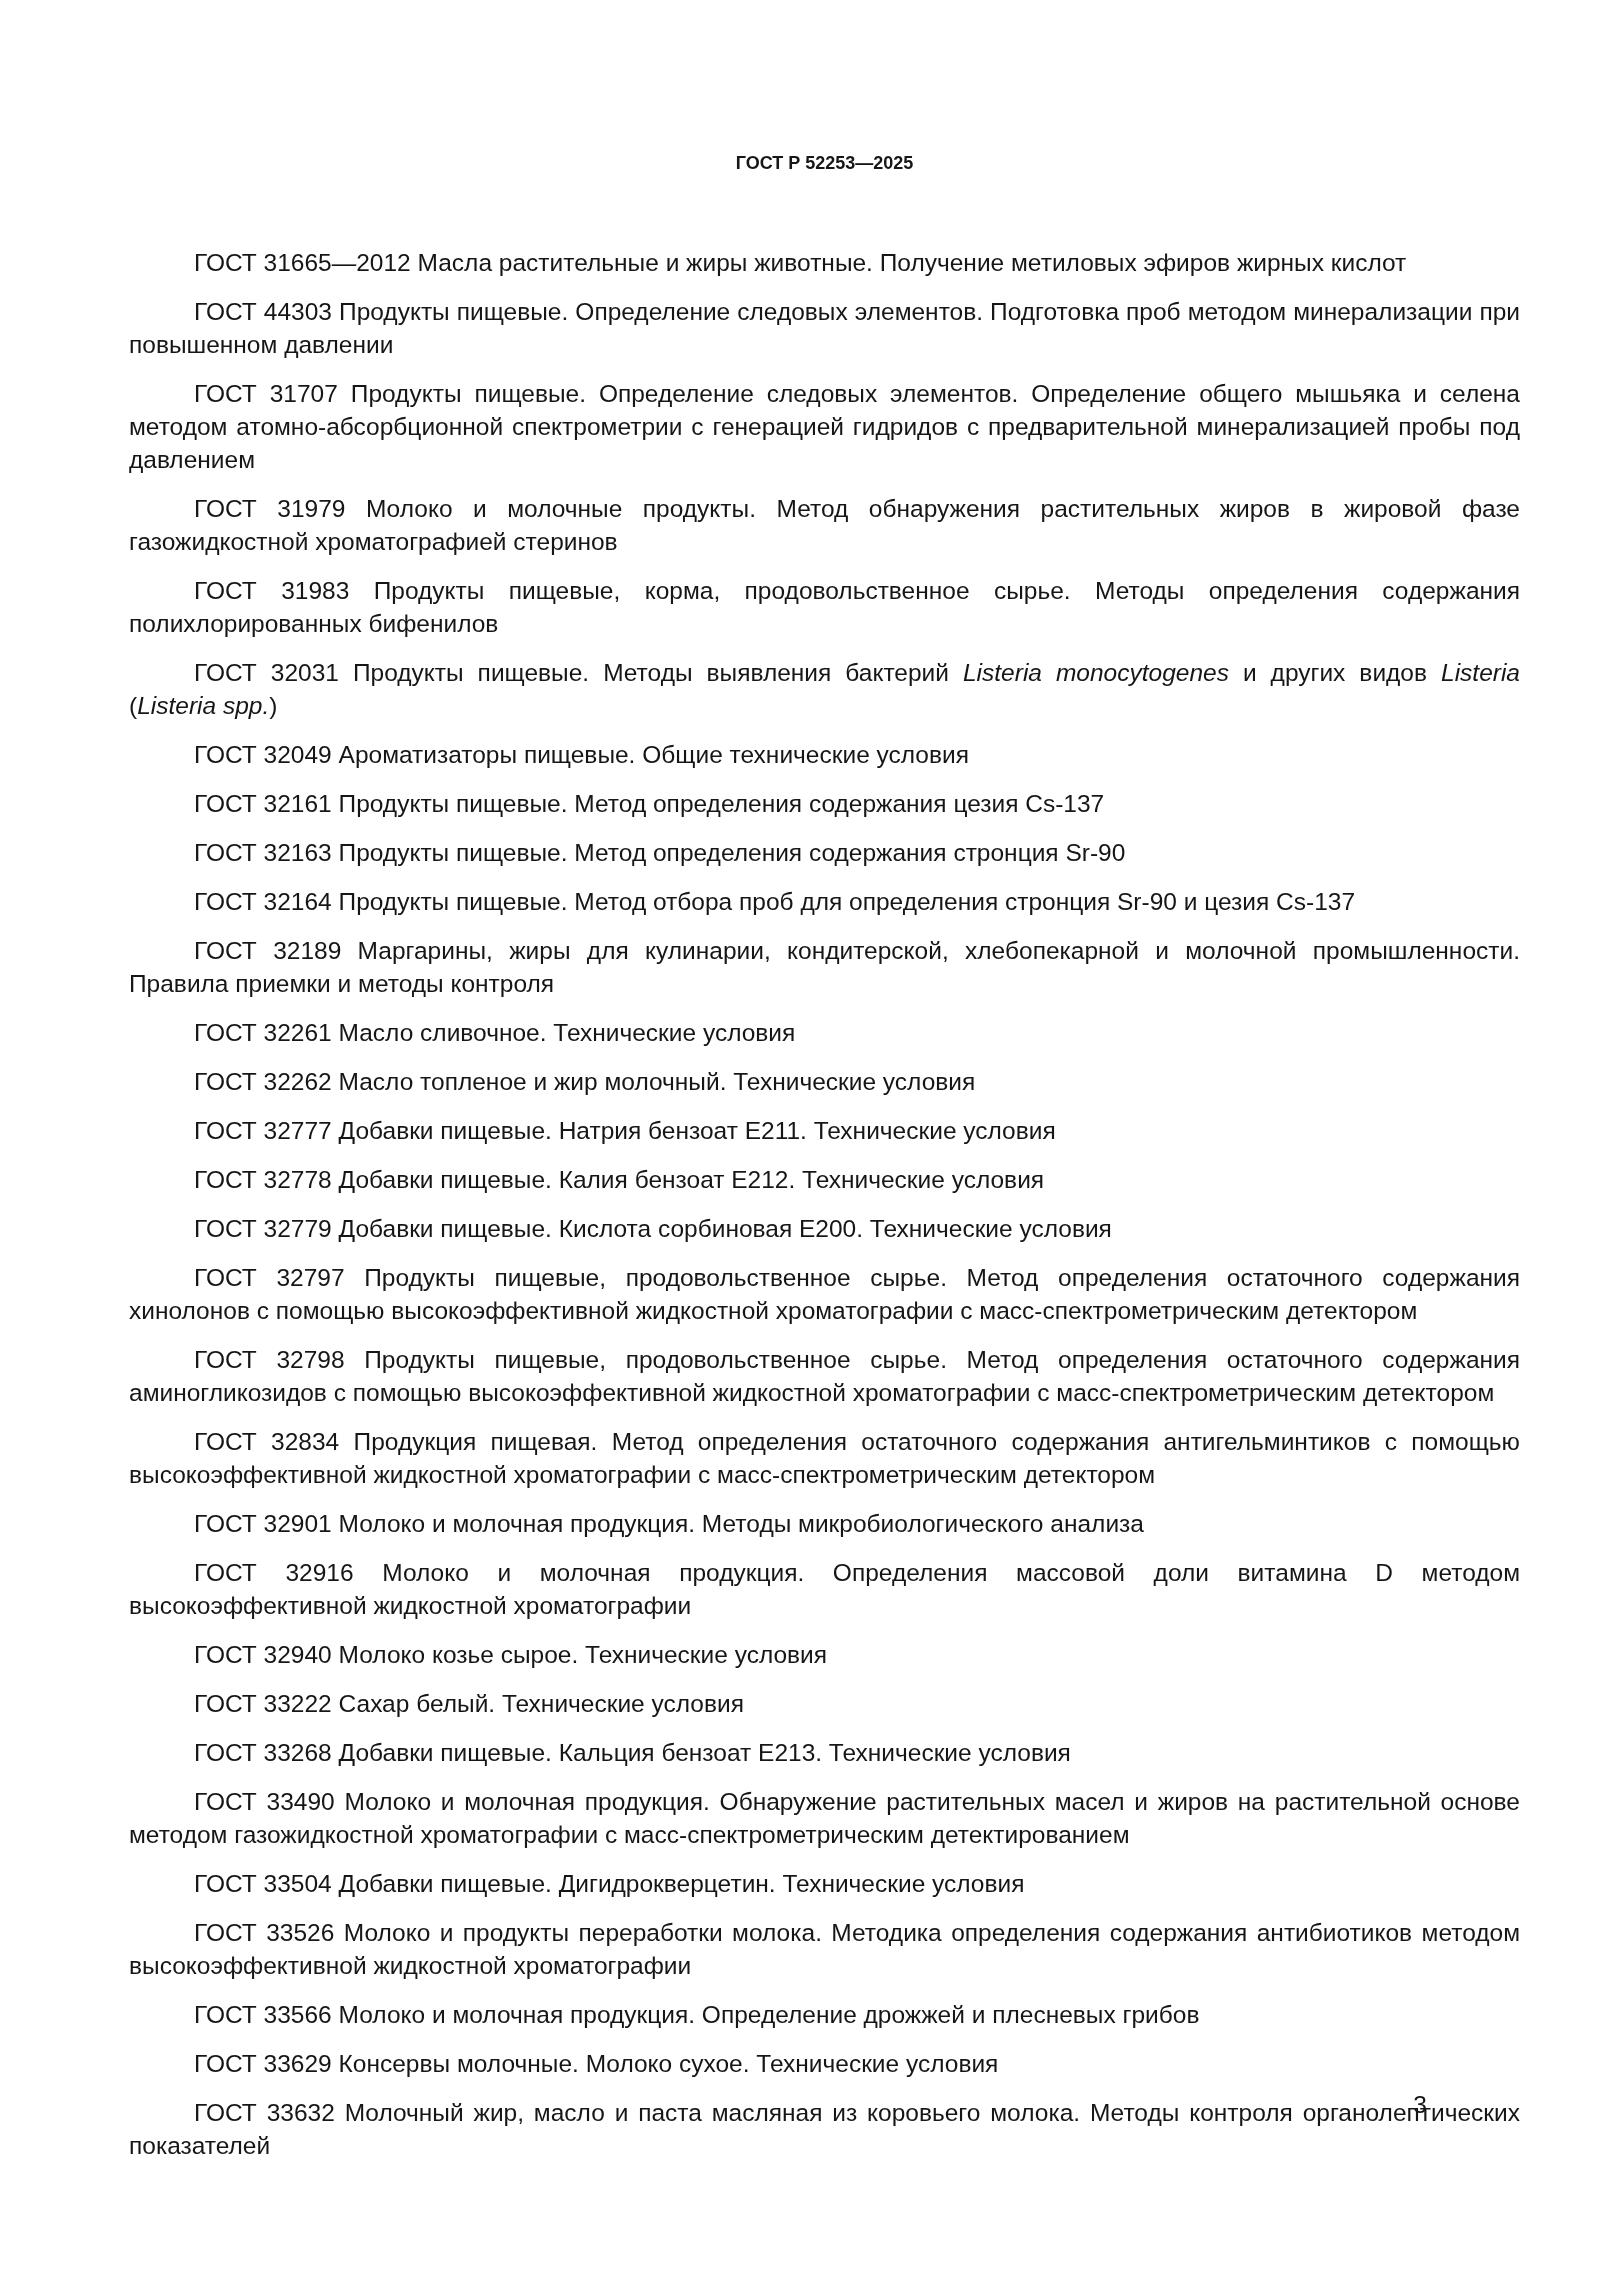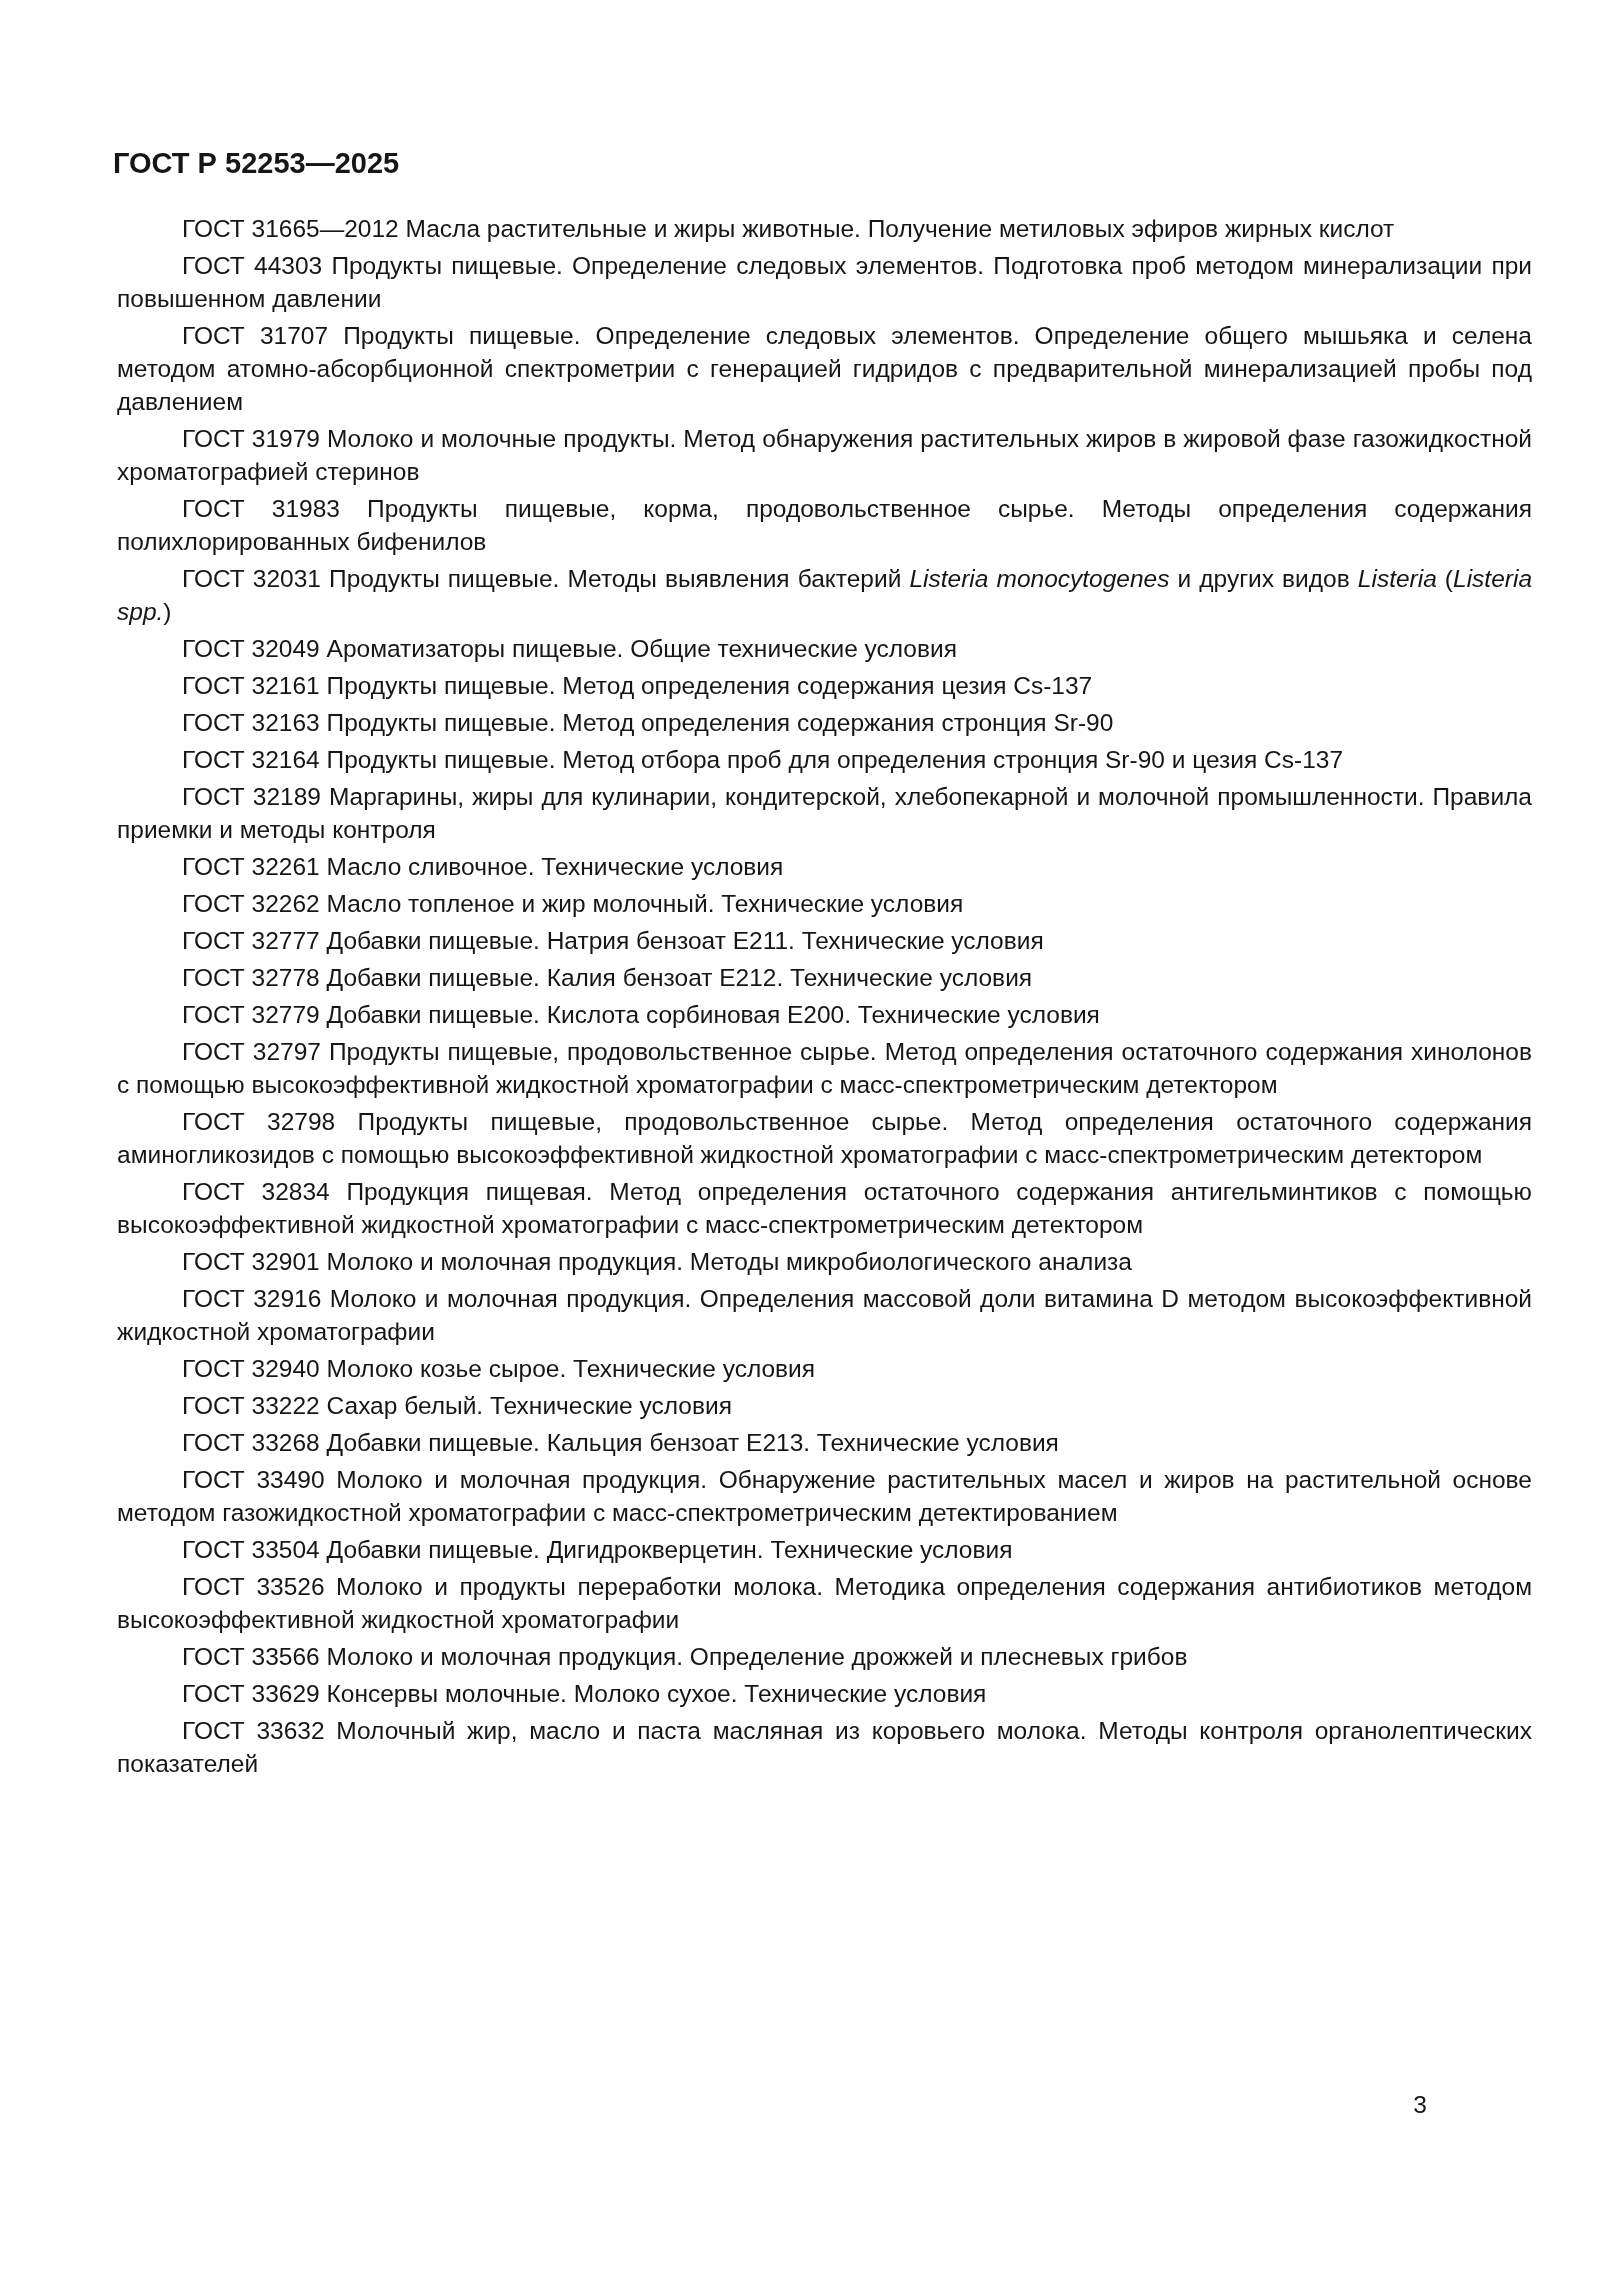--- a/index.html
+++ b/index.html
@@ -16,28 +16,28 @@
     color: #161616;
     overflow: hidden;
   }
   .content {
     position: absolute;
     left: 113px;
     top: 149px;
     width: 1423px;
   }
   .doc-header {
-    text-align: left;
+    text-align: center;
     font-weight: bold;
-    font-size: 29px;
+    font-size: 18px;
     line-height: 29px;
-    margin-bottom: 34px;
+    margin-bottom: 68px;
   }
   .body-text .para {
-    margin: 4px;
+    margin: 16px;
     font-size: 24.5px;
     line-height: 33px;
     text-align: justify;
     text-indent: 65px;
     hyphens: auto;
     -webkit-hyphens: auto;
   }
   .body-text .para i {
   }
   .page-footer {

